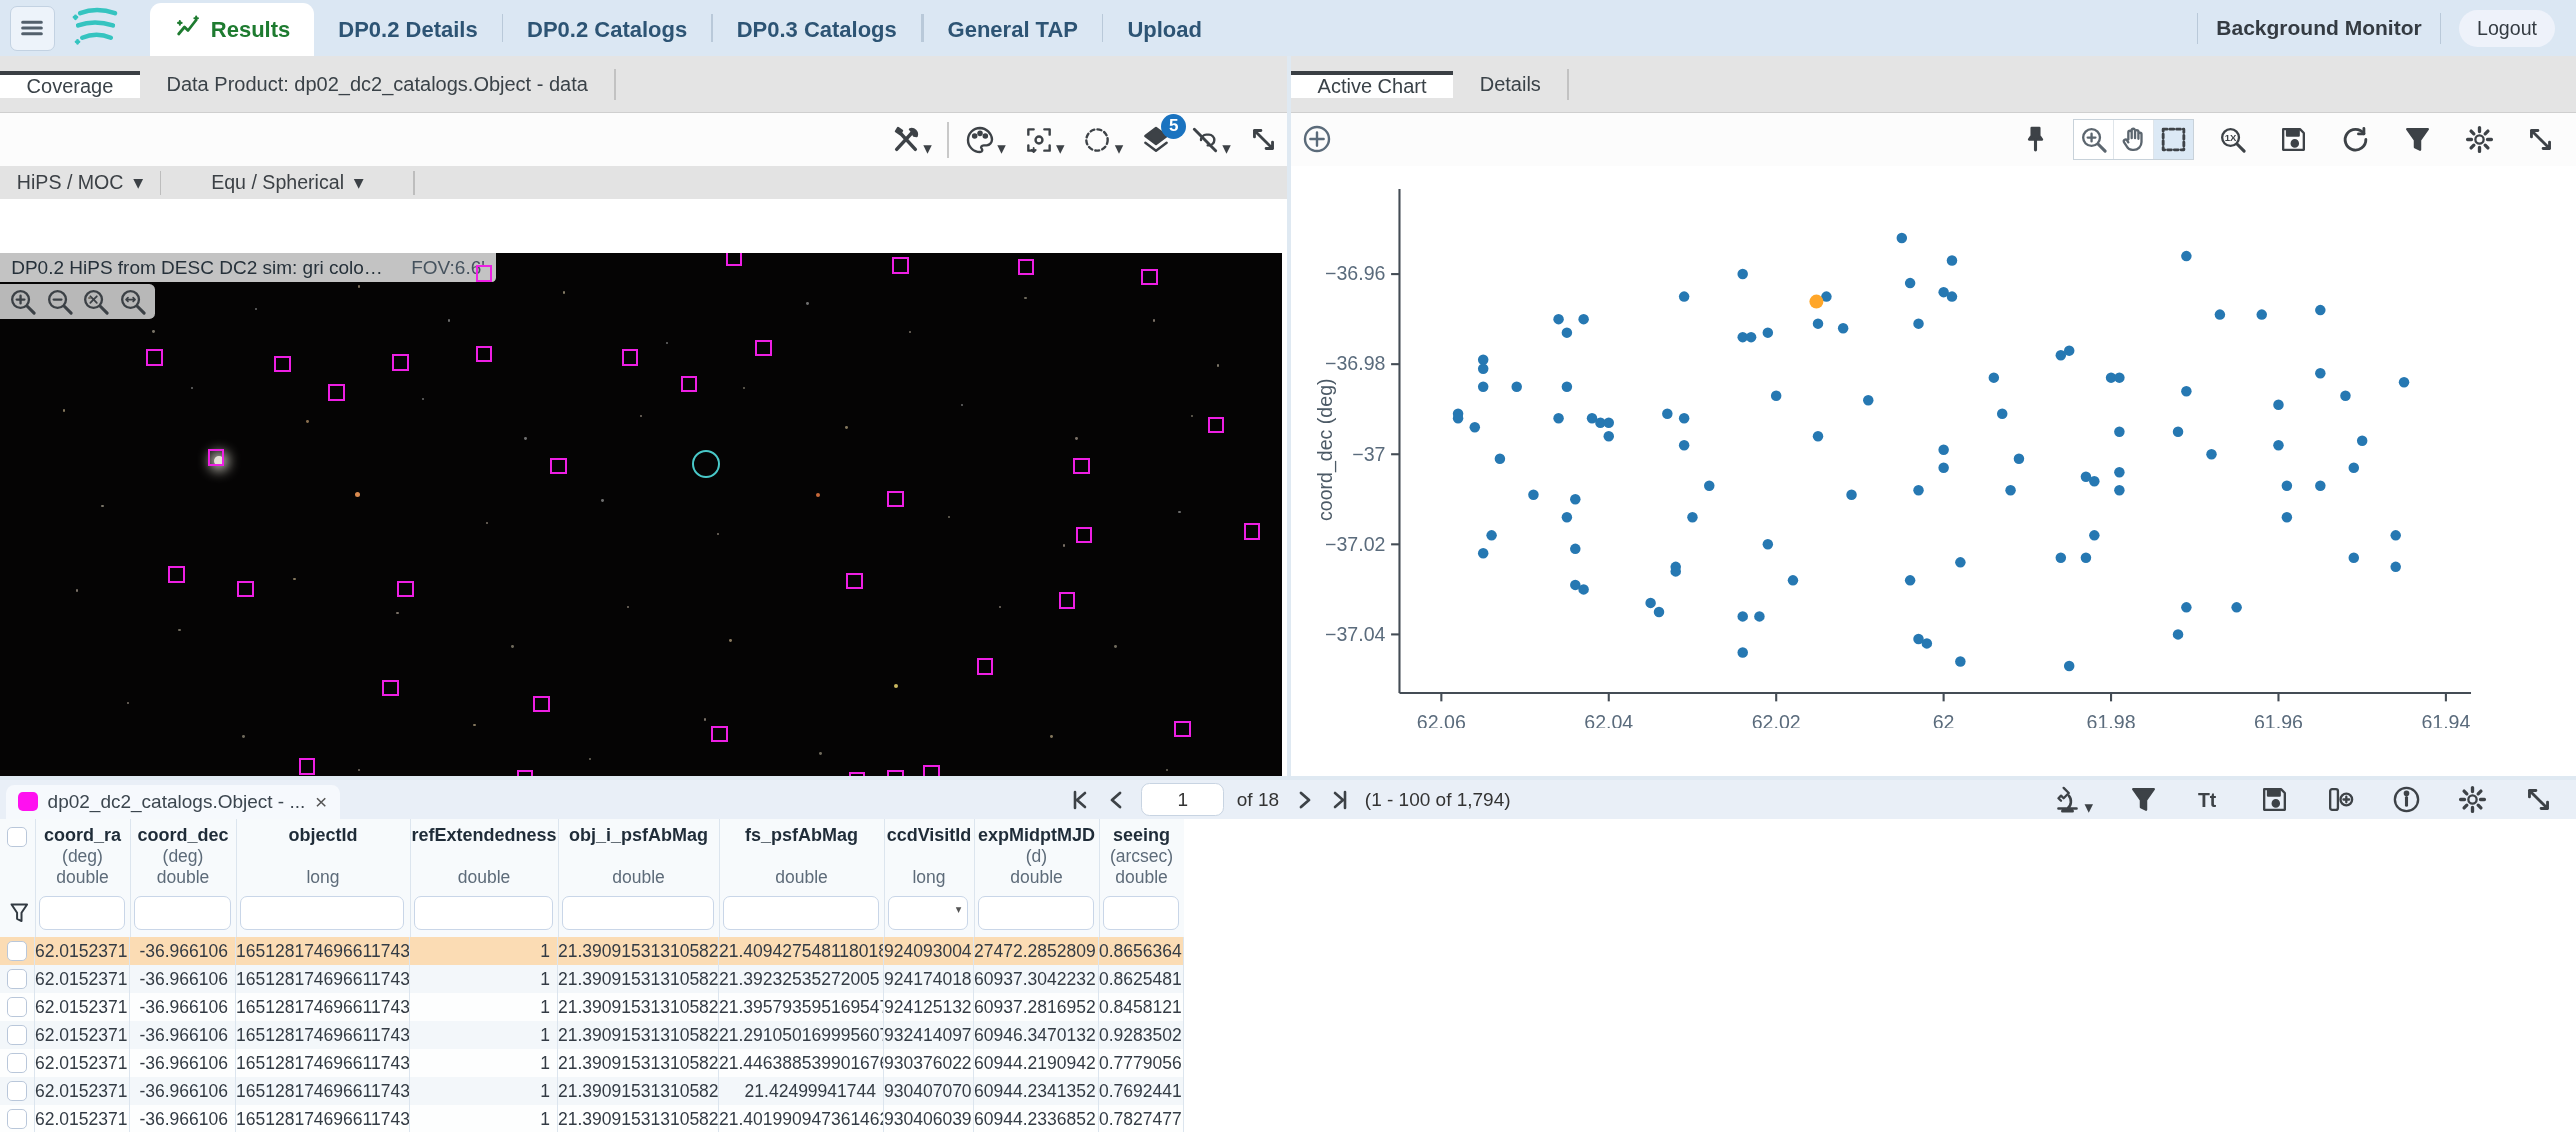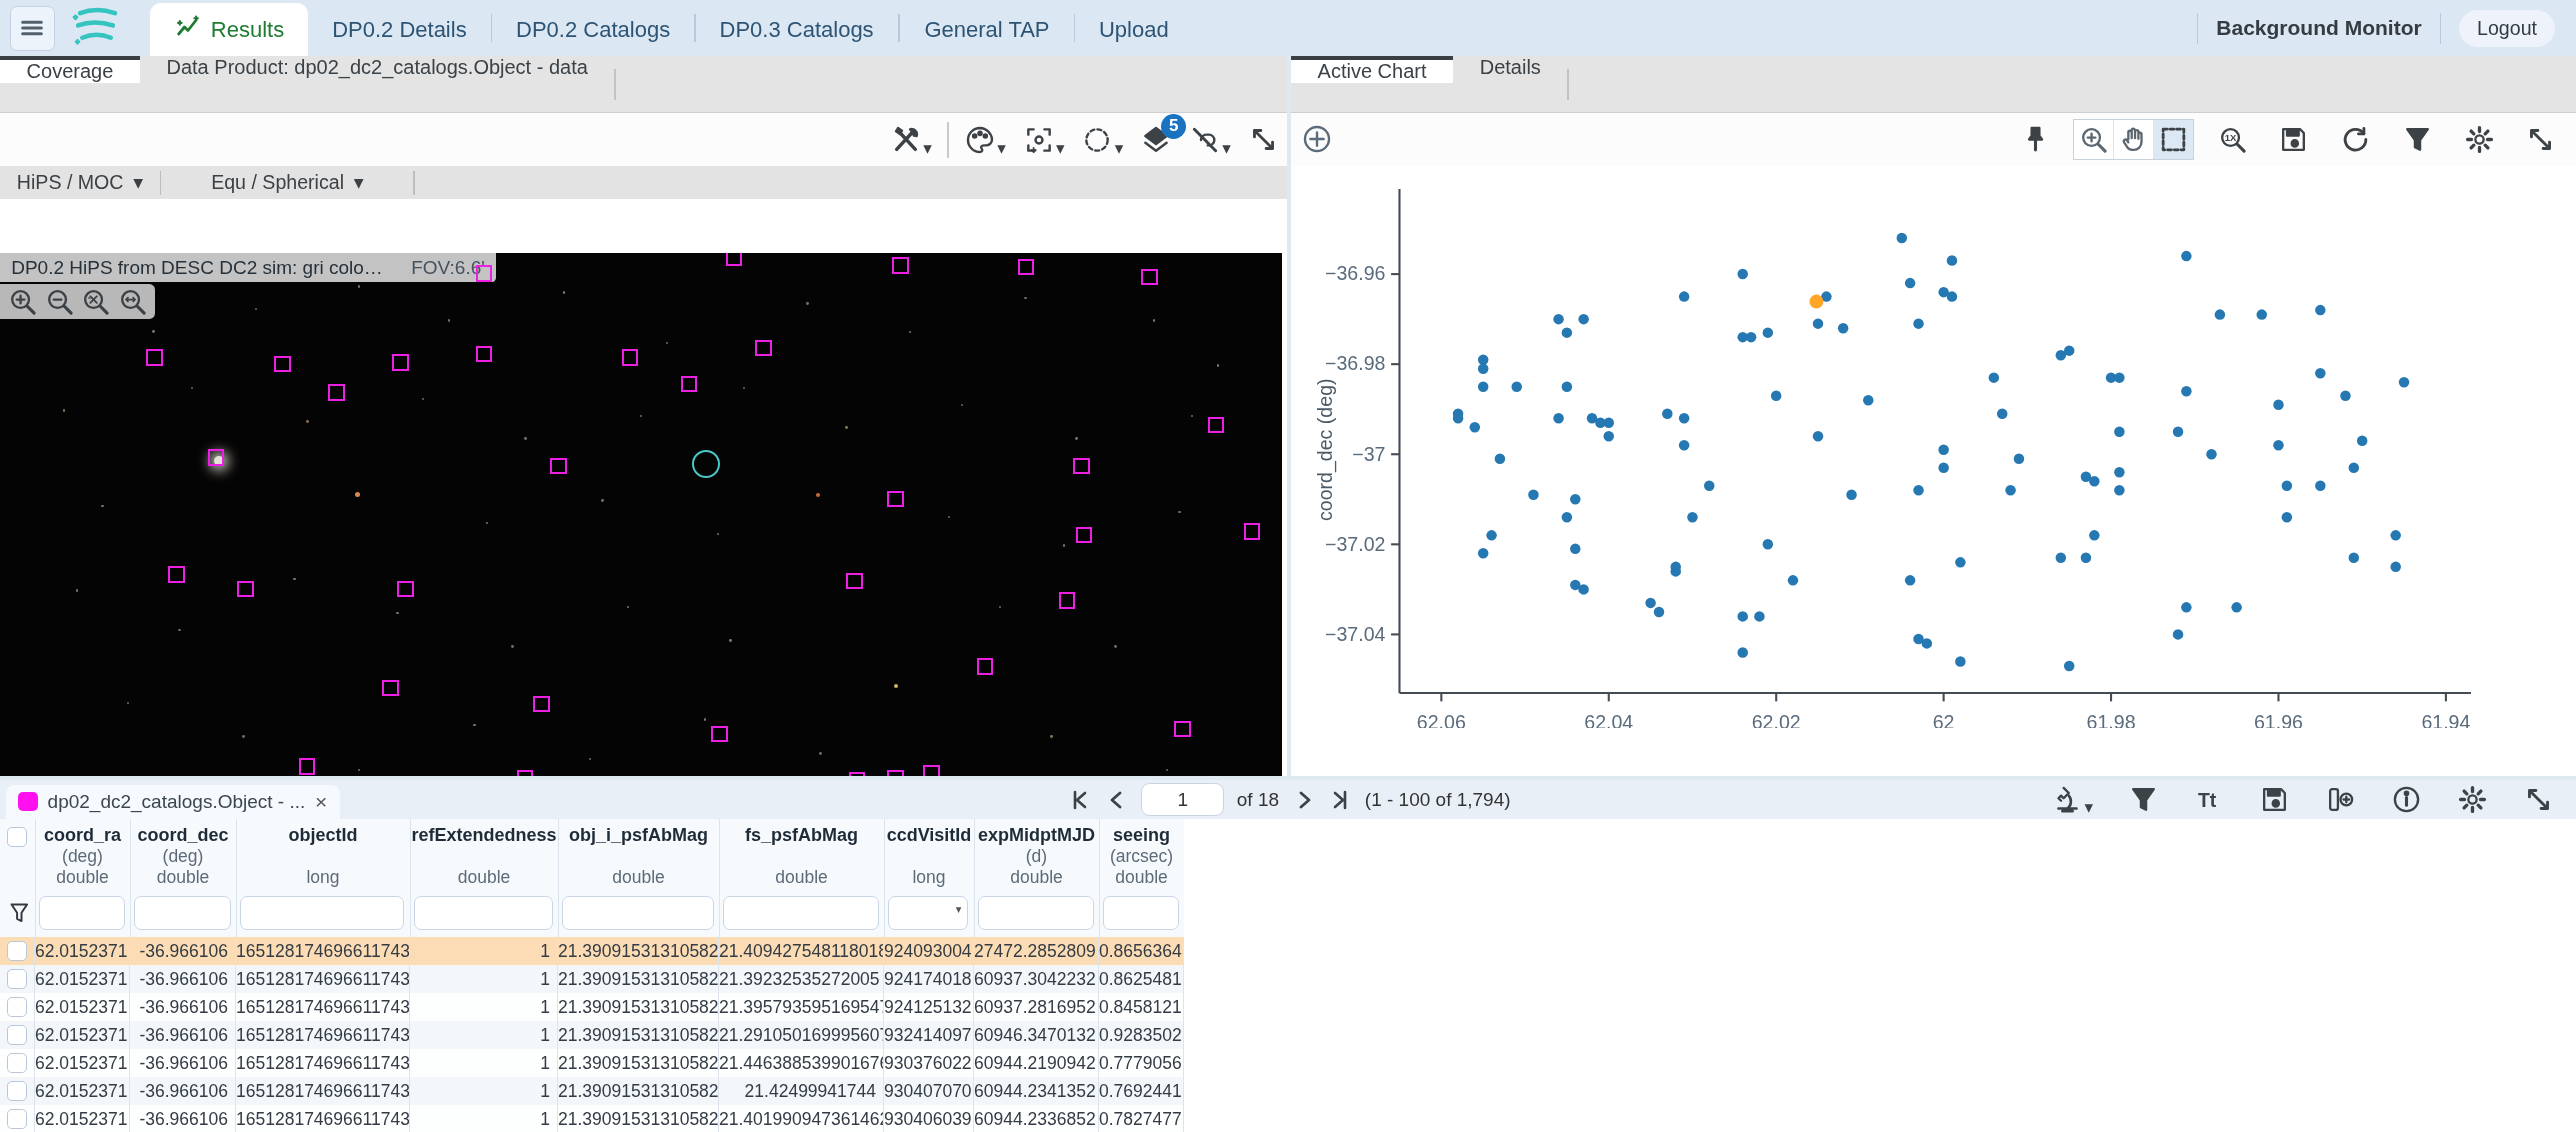--- a/index.html
+++ b/index.html
@@ -6,33 +6,33 @@
   body{width:2576px;height:1133px;position:relative;background:#fff;
        font-family:"Liberation Sans","DejaVu Sans",sans-serif;color:#2e3a45;overflow:hidden;}
   .abs{position:absolute;}
   
   #topnav{left:0;top:0;width:2576px;height:56px;background:#dbe7f3;display:flex;align-items:center;}
   #hamburger{width:43px;height:43px;margin-left:9.8px;border:0.7px solid #c3d2e2;border-radius:7px;
              background:#edf3fa;display:flex;align-items:center;justify-content:center;color:#53606c;}
   #applogo{margin-left:12.6px;color:#35c4c0;}
   #nav-tabs{display:flex;align-items:flex-end;height:56px;margin-left:28px;flex:1;}
   .nav-tab{height:53px;display:flex;align-items:center;gap:8.4px;padding:0 24px;font-size:22px;
-           color:#2d5474;font-weight:normal;position:relative;}
+           color:#2d5474;font-weight:bold;position:relative;}
   .nav-tab.active{background:#fff;border-radius:11.2px 11.2px 0 0;color:#1e7b30;}
   .nav-sep{width:1.4px;height:28px;background:#b9c9d9;align-self:center;}
   #nav-right{display:flex;align-items:center;gap:18px;margin-right:21px;}
   #bg-monitor{font-size:21px;font-weight:bold;color:#343b42;}
   #logout{font-size:19.6px;color:#343b42;background:#eef2fa;border-radius:19.6px;padding:7px 18px;}
   .vsep{width:1.4px;height:31px;background:#b9c9d9;}
   
   #left-panel{left:0;top:56px;width:1287px;height:723px;background:#fff;}
   #right-panel{left:1291px;top:56px;width:1285px;height:723px;background:#fff;}
   #panel-vdivider{left:1287px;top:56px;width:4.2px;height:723px;background:#dfe9f2;}
   #panel-hdivider{left:0;top:776px;width:2576px;height:4.2px;background:#dfe9f2;}
-  .tabstrip{height:56px;background:#e4e4e4;display:flex;align-items:flex-start;border-bottom:0.7px solid #cfcfcf;}
+  .tabstrip{height:56px;background:#e4e4e4;display:flex;align-items:center;border-bottom:0.7px solid #cfcfcf;}
   .ts-tab{display:flex;align-items:center;padding:0 26.6px;font-size:20px;color:#3a4248;}
   .ts-tab.active{background:#fff;border-top:4.2px solid #3a3f44;font-weight:normal;}
   .ts-sep{width:1.4px;height:31px;background:#c2c2c2;align-self:center;}
   .toolbar-row{height:53px;background:#fcfcfc;display:flex;align-items:center;}
   .tool-ic{display:flex;align-items:flex-end;color:#3d4247;margin:0 8.4px;position:relative;}
   .tool-ic .caret{font-size:17px;color:#3d4247;margin-left:1.4px;line-height:14px;}
   .badge{position:absolute;top:-9.8px;right:-14px;background:#1a73c0;color:#fff;border-radius:50%;
          width:25px;height:25px;font-size:17px;display:flex;align-items:center;justify-content:center;font-weight:bold;}
   .tb-sep{width:1.4px;height:36px;background:#c9c9c9;margin:0 7px;}
   

